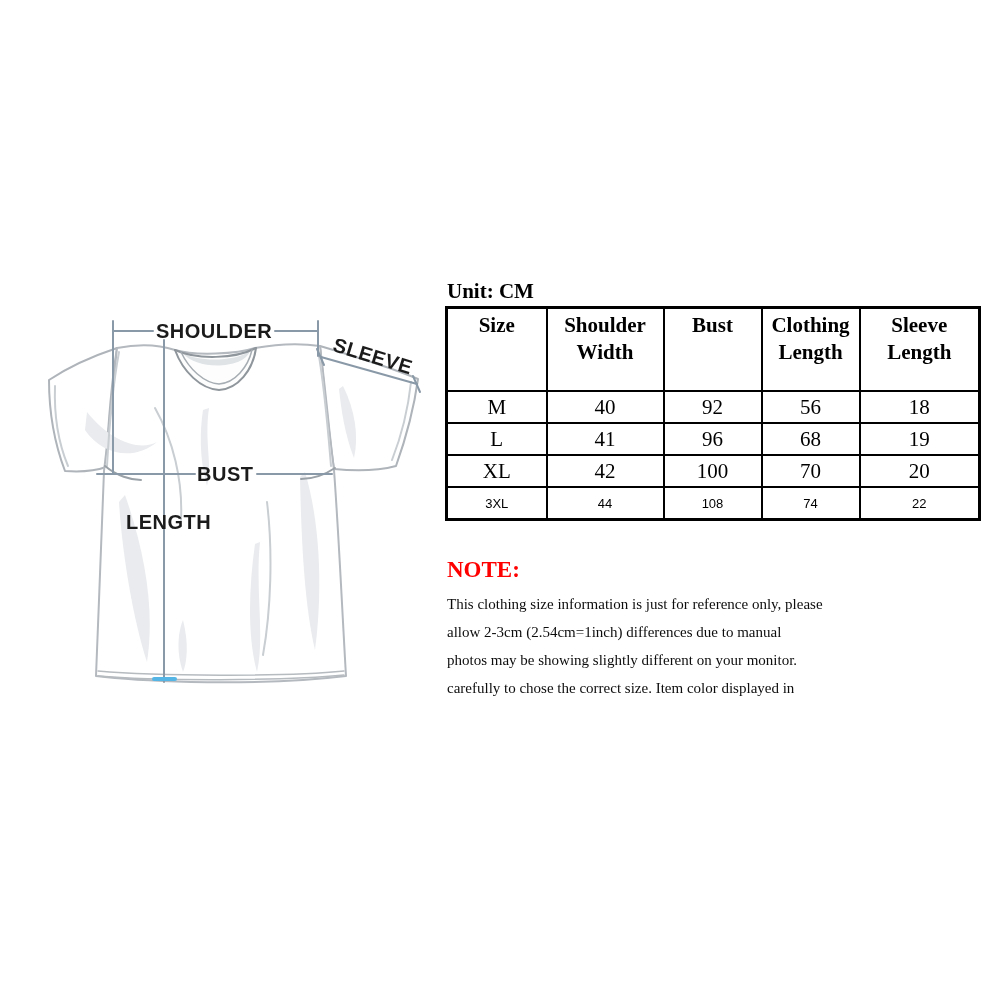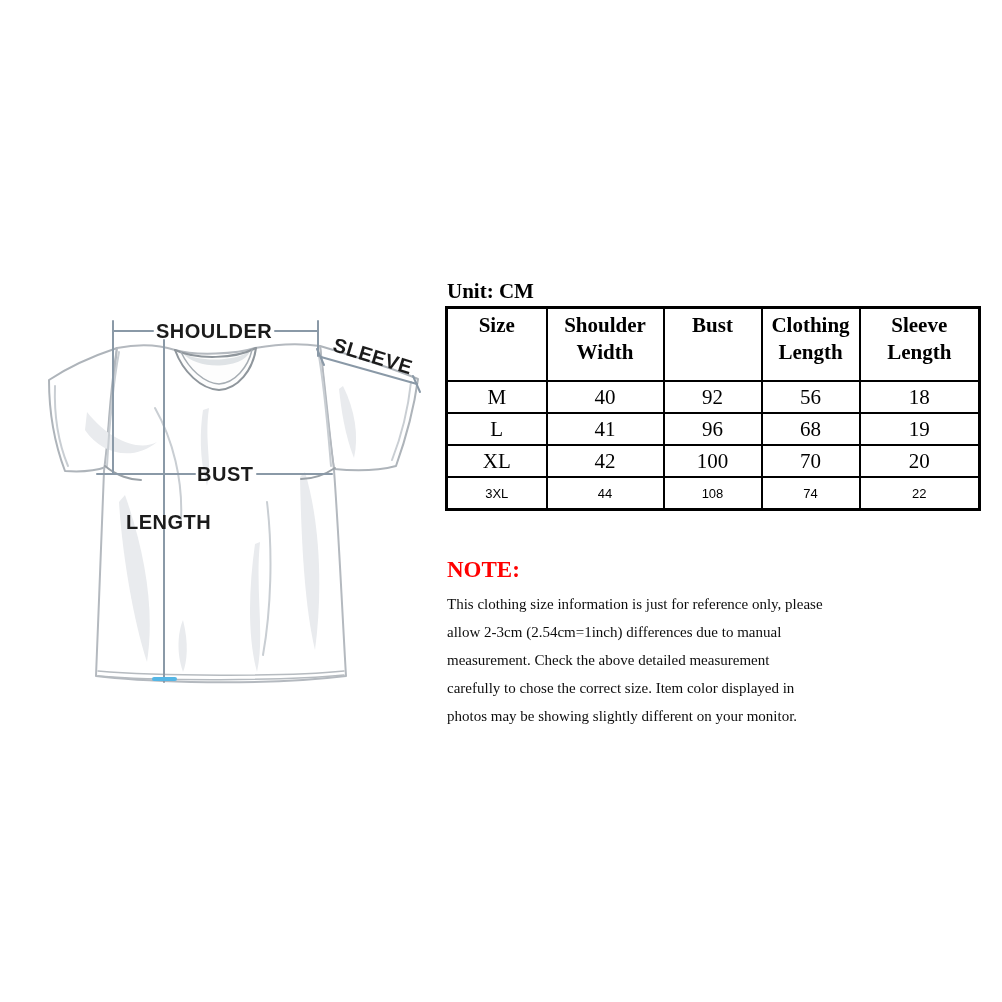--- a/index.html
+++ b/index.html
@@ -30,21 +30,21 @@
   }
   table.size-table {
     position:absolute; left:445px; top:306px; width:533px;
     border-collapse:collapse; table-layout:fixed;
     border:3px solid #000; font-family:"Liberation Serif", serif; color:#000;
     background:#fff;
   }
   .size-table th {
     border:2px solid #000; font-size:21px; font-weight:bold;
     text-align:center; vertical-align:top; height:62px;
-    line-height:27px; padding:3px 2px 6px 2px;
+    line-height:27px; padding:3px 2px 16px 2px;
   }
   .size-table td {
     border:2px solid #000; font-size:21px; text-align:center;
     vertical-align:middle; height:30px; padding:0;
   }
   .size-table tr.sans-row td {
     font-family:"Liberation Sans", sans-serif; font-size:13px;
   }
 
   
@@ -177,16 +177,15 @@
       <td>74</td>
       <td>22</td>
     </tr>
   </tbody>
 </table>
 
 <div class="note">
   <div class="note-title">NOTE:</div>
   <div class="note-line">This clothing size information is just for reference only, please</div>
   <div class="note-line">allow 2-3cm (2.54cm=1inch) differences due to manual</div>
-  <div class="note-line">measurement. Check the above detailed measurement</div>
+  <div class="note-line">photos may be showing slightly different on your monitor.</div>
   <div class="note-line">carefully to chose the correct size. Item color displayed in</div>
-  <div class="note-line">photos may be showing slightly different on your monitor.</div>
 </div>
 
 </body></html>

